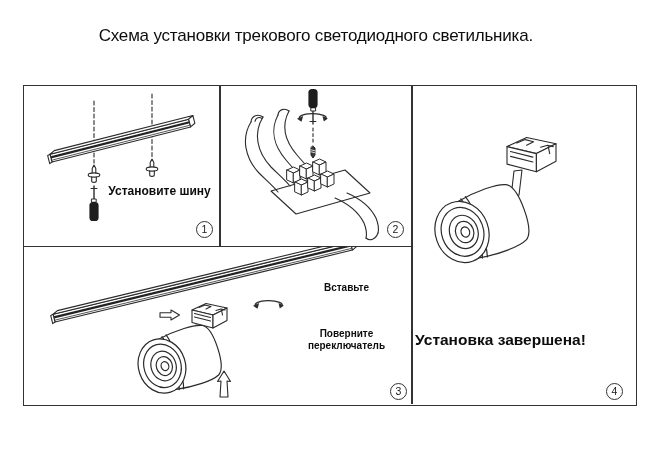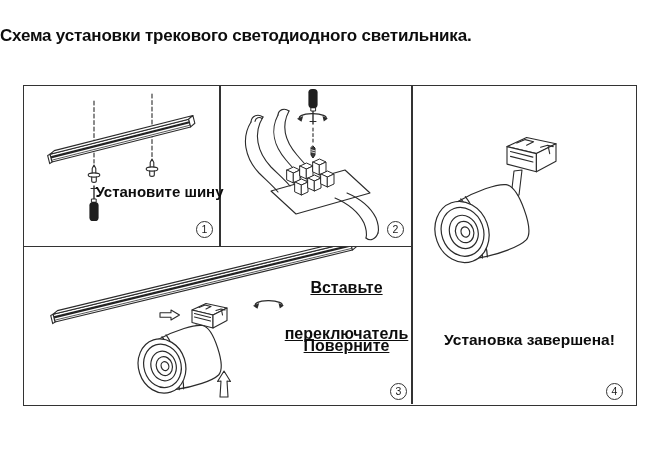--- a/index.html
+++ b/index.html
@@ -2,37 +2,37 @@
 <html><head>
 <meta charset="utf-8">
 <style>
   * { margin:0; padding:0; box-sizing:border-box; }
   html,body { background:#fff; }
   body {
     width:661px; height:460px; position:relative; overflow:hidden;
     font-family:"Liberation Sans", sans-serif; color:#0d0d0d;
   }
   .title {
-    position:absolute; top:26px; left:0; width:533px; text-align:left;
-    font-size:17px; font-weight:bold; letter-spacing:-0.2px; white-space:nowrap;
+    position:absolute; top:26px; left:0; width:533px; text-align:right;
+    font-size:17px; font-weight:normal; letter-spacing:-0.2px; white-space:nowrap;
   }
   .diagram {
     position:absolute; left:23px; top:85px; width:614px; height:321px;
     border:1.6px solid #333; background:#fff;
   }
   .divider { position:absolute; background:#333; }
   .divider.v { width:1.6px; }
   .divider.h { height:1.6px; }
   .art { position:absolute; display:block; }
   svg * { vector-effect:non-scaling-stroke; }
   .caption {
     position:absolute; font-weight:bold; text-align:center; white-space:nowrap;
   }
-  .cap-small { font-size:15px; line-height:13px; }
-  .cap-mid   { font-size:16px;   line-height:12.3px;text-decoration:underline; }
+  .cap-small { font-size:12px; line-height:13px; }
+  .cap-mid   { font-size:10px;   line-height:12.3px; }
   .cap-big   { font-size:15.5px; line-height:16px; }
   .badge {
     position:absolute; width:17px; height:17px; border:1.4px solid #333;
     border-radius:50%; background:#fff; text-align:center;
     font-size:10.5px; line-height:14.2px; color:#1a1a1a;
   }
 </style>
 </head>
 <body>
 
@@ -178,24 +178,24 @@
 
   <div class="caption cap-small" style="left:65px; top:99px; width:141px">
     <div>Установите шину</div>
   </div>
 
   <div class="caption cap-mid" style="left:242px; top:196px; width:161px">
     <div>Вставьте</div>
   </div>
 
   <div class="caption cap-mid" style="left:234px; top:242px; width:177px">
+    <div>Поверните</div>
     <div>переключатель</div>
-    <div>Поверните</div>
   </div>
 
-  <div class="caption cap-big" style="left:397px; top:246px; width:217px">Установка завершена!</div>
+  <div class="caption cap-big" style="left:368px; top:246px; width:217px">Установка завершена!</div>
 
   <div class="badge" style="left:172px; top:135px">1</div>
   <div class="badge" style="left:363px; top:135px">2</div>
   <div class="badge" style="left:366px; top:297px">3</div>
   <div class="badge" style="left:582px; top:297px">4</div>
 
 </div>
 
 </body></html>

